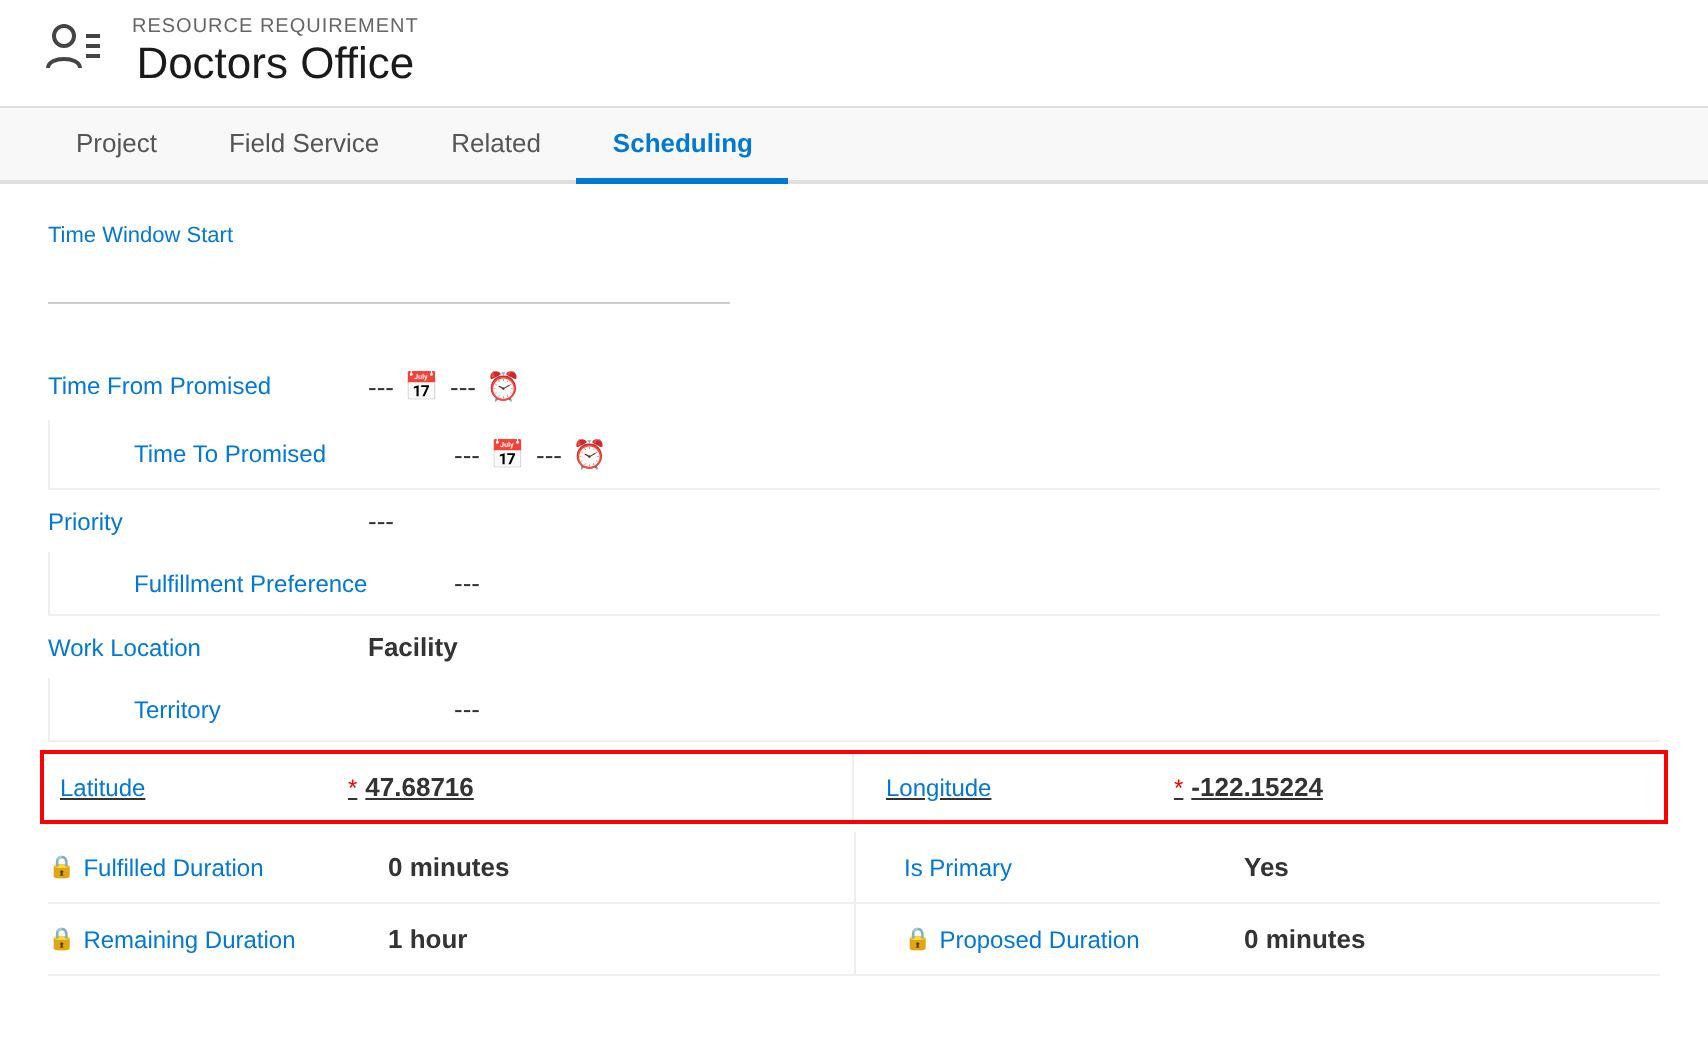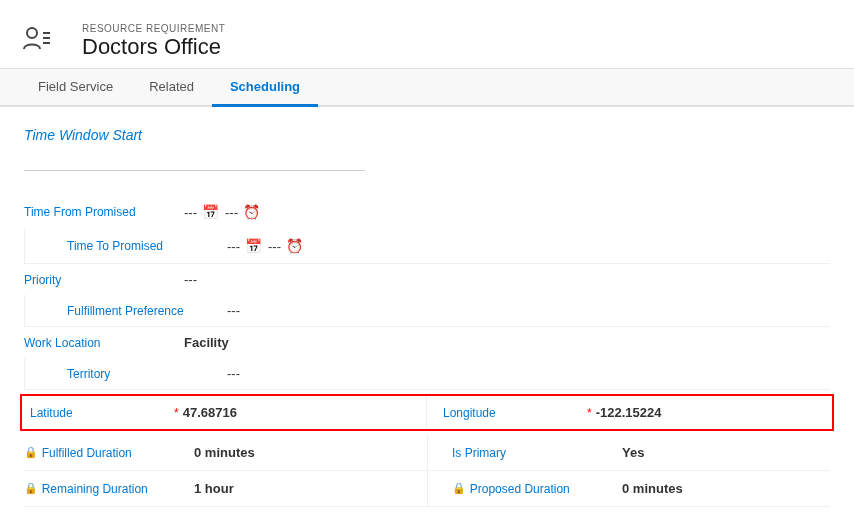--- a/index.html
+++ b/index.html
@@ -1,33 +1,33 @@
 <!DOCTYPE html>
 <html><head>
   <meta charset="utf-8">
   <style>
     * { box-sizing: border-box; margin: 0; padding: 0; }
     body { font-family: 'Segoe UI', Arial, sans-serif; font-size: 13px; background: #fff; color: #333; width: 854px; min-height: 528px; }
 
     
-    .header { padding: 23px 20px 8px 20px; border-bottom: 1px solid #e0e0e0; display: flex; align-items: center; gap: 30px; }
+    .header { padding: 8px 20px 8px 20px; border-bottom: 1px solid #e0e0e0; display: flex; align-items: center; gap: 14px; text-align: center; }
     .header-icon { font-size: 28px; color: #444; line-height: 1; }
     .header-text { display: flex; flex-direction: column; }
     .header-subtitle { font-size: 10px; color: #666; text-transform: uppercase; letter-spacing: 0.5px; }
     .header-title { font-size: 22px; color: #1a1a1a; font-weight: 400; }
 
     
     .nav-tabs { display: flex; align-items: flex-end; padding: 0 20px; border-bottom: 2px solid #e0e0e0; background: #f8f8f8; }
     .nav-tab { padding: 10px 18px; font-size: 13px; color: #555; cursor: pointer; border-bottom: 3px solid transparent; margin-bottom: -2px; }
     .nav-tab.active { color: #0078d4; border-bottom: 3px solid #0078d4; font-weight: 600; }
 
     
     .content { padding: 20px 24px; }
 
-    .field-label-top { font-size: 14px; color: #0078d4; margin-bottom: 4px; font-style: italic; }
+    .field-label-top { font-size: 11px; color: #0078d4; margin-bottom: 4px; }
     .field-input-top { width: 90%; border: none; border-bottom: 1px solid #ccc; padding: 4px 0; font-size: 13px; outline: none; color: #333; margin-bottom: 12px; }
 
     
     .cal-icon { width: 18px; height: 18px; display: inline-flex; align-items: center; justify-content: center; color: #555; font-size: 14px; }
     .time-icon { width: 18px; height: 18px; display: inline-flex; align-items: center; justify-content: center; color: #555; font-size: 14px; }
 
     .full-row { display: grid; grid-template-columns: 1fr; border-bottom: 1px solid #f0f0f0; }
     .full-cell { display: flex; align-items: center; padding: 8px 0; }
     .full-cell:first-child { padding-right: 24px; }
     .full-cell:last-child { padding-left: 42px; border-left: 1px solid #eee; }
@@ -50,20 +50,21 @@
       <line x1="23" y1="20" x2="30" y2="20" stroke="#444" stroke-width="2"></line>
     </svg>
   </div>
   <div class="header-text">
     <span class="header-subtitle">RESOURCE REQUIREMENT</span>
     <span class="header-title">Doctors Office</span>
   </div>
 </div>
 
 <div class="nav-tabs">
+  <div class="nav-tab">Project</div>
   <div class="nav-tab">Field Service</div>
   <div class="nav-tab">Related</div>
   <div class="nav-tab active">Scheduling</div>
 </div>
 
 <div class="content">
 
   <div style="display:grid; grid-template-columns:1fr 1fr; gap:0; margin-bottom:12px;">
     <div style="padding-right:24px;">
       <div class="field-label-top">Time Window Start</div>
@@ -111,21 +112,21 @@
     <div class="full-cell">
       <span class="cell-label">Work Location</span>
       <span class="cell-value bold">Facility</span>
     </div>
     <div class="full-cell">
       <span class="cell-label">Territory</span>
       <span class="cell-value">---</span>
     </div>
   </div>
 
-  <div style="border: 2px solid red; margin: 4px -4px;">
+  <div style="border: 2px solid red; margin: 4px -4px; text-decoration: underline;">
     <div style="display:grid; grid-template-columns:1fr 1fr;">
       <div style="display:flex; align-items:center; padding: 9px 8px; border-right: 1px solid #eee;">
         <span style="color:#0078d4; font-size:12px; width:140px; flex-shrink:0;">Latitude</span>
         <span style="color:red; font-size:12px; margin:0 4px;">*</span>
         <span style="font-weight:600; font-size:13px;">47.68716</span>
       </div>
       <div style="display:flex; align-items:center; padding: 9px 8px 9px 16px;">
         <span style="color:#0078d4; font-size:12px; width:140px; flex-shrink:0;">Longitude</span>
         <span style="color:red; font-size:12px; margin:0 4px;">*</span>
         <span style="font-weight:600; font-size:13px;">-122.15224</span>

